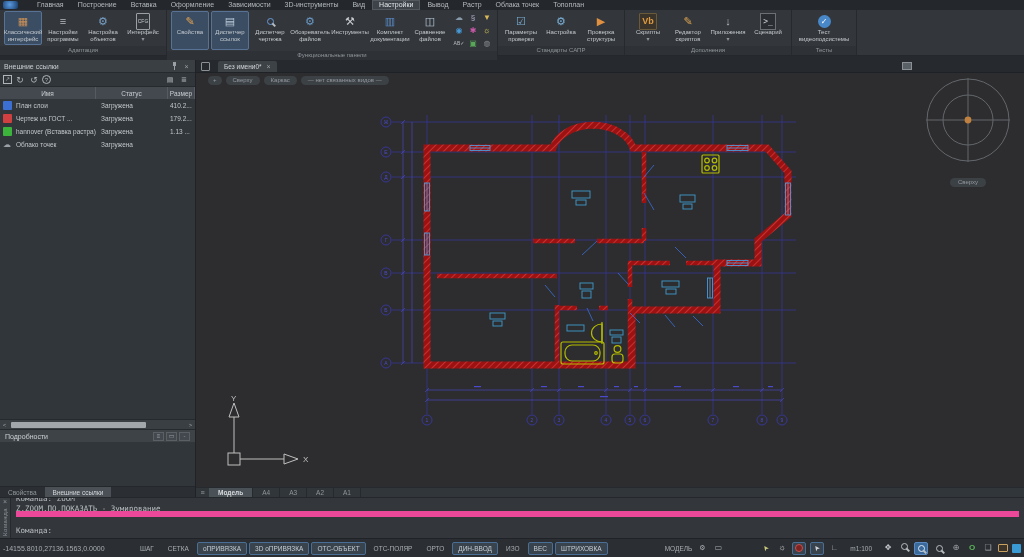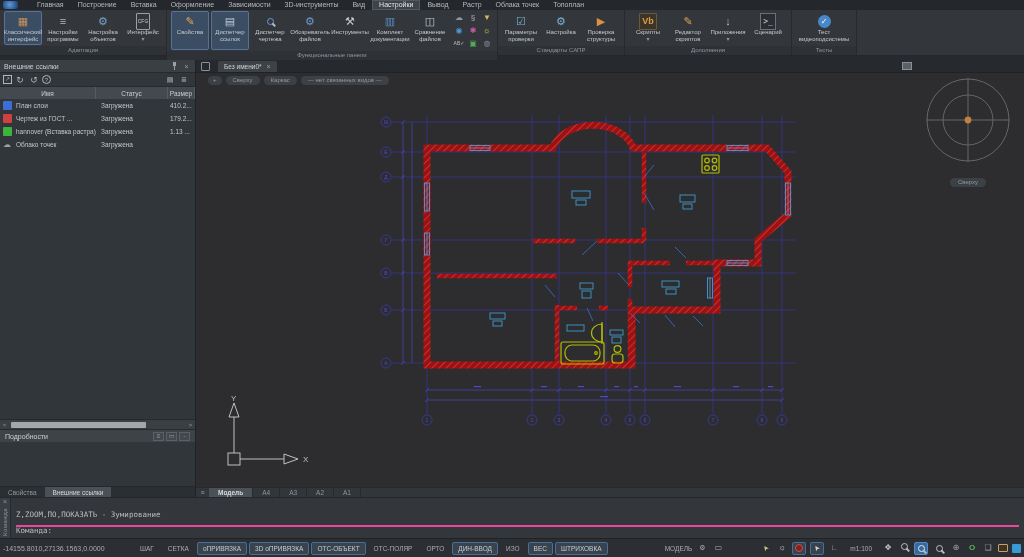--- a/index.html
+++ b/index.html
@@ -73,21 +73,21 @@
 .burger{width:13px;color:#9aa0a6;font-size:7px;text-align:center}
 .stab{padding:0 9px;height:100%;display:flex;align-items:center;border-right:1px solid #26292d}
 .stab.active{background:#4a5157;color:#d6dadd;font-weight:bold}
 
 .cmd{height:41px;background:#33373b;display:flex;border-top:1px solid #24282c}
 .cmdside{width:11px;background:#3a3f44;display:flex;flex-direction:column;align-items:center;color:#8f959b;border-right:1px solid #26292d}
 .cmdside .x{font-size:7px;line-height:8px}
 .cmdside .rot{writing-mode:vertical-rl;transform:rotate(180deg);font-size:6px;margin-top:2px;letter-spacing:.5px}
 .cmdbody{flex:1;font-family:"DejaVu Sans Mono",monospace;font-size:7.5px;color:#b8bdc2;padding:0 5px;display:flex;flex-direction:column;overflow:hidden}
 .chist{line-height:9px;margin-top:-4px;white-space:pre;overflow:hidden}
-.cprompt{margin-top:auto;border-top:2px solid #ec4899;padding:0 0 3px;line-height:8px}
+.cprompt{margin-top:auto;border-top:6px solid #ec4899;padding:10px 0 3px;line-height:8px}
 
 .status{height:19px;background:#2b2f33;display:flex;align-items:center;font-size:6.5px;color:#a8adb2;padding:0 3px;border-top:1px solid #1f2327}
 .coords{width:130px;font-size:7px;white-space:nowrap}
 .tg{padding:2px 5px;border:1px solid transparent;margin:0 1px;white-space:nowrap;line-height:7px}
 .tg.on{border-color:#4a6f96;background:#39434d;border-radius:2px;color:#c8cdd2}
 .rclust{margin-left:auto;display:flex;align-items:center;gap:4px}
 .sbic{width:12px;text-align:center;font-size:8px;line-height:12px}
 .sbbox{width:14px;height:13px;border:1px solid #4a6f96;background:#39434d;border-radius:2px;display:flex;align-items:center;justify-content:center}
 .redcirc{width:8px;height:8px;border-radius:50%;background:#7c2424;border:1px solid #c85050}
 .cursor{display:inline-block;transform:rotate(-125deg);font-size:7px;color:#d0d4d8}
@@ -553,21 +553,22 @@
     </div>
   </div>
 </div>
 
 <div class="cmd">
   <div class="cmdside">
     <span class="x">×</span>
     <span class="rot">Команда</span>
   </div>
   <div class="cmdbody">
-    <div class="chist" style="margin-top:12px">Z,ZOOM,ПО,ПОКАЗАТЬ - Зумирование</div>
+    <div class="chist">Команда: ZOOM</div>
+    <div class="chist" style="margin-top:3px">Z,ZOOM,ПО,ПОКАЗАТЬ - Зумирование</div>
     <div class="cprompt">Команда:</div>
   </div>
 </div>
 
 <div class="status">
   <span class="coords">-14155.8010,27136.1563,0.0000</span>
   <span class="tg">ШАГ</span>
   <span class="tg">СЕТКА</span>
   <span class="tg on">оПРИВЯЗКА</span>
   <span class="tg on">3D оПРИВЯЗКА</span>

